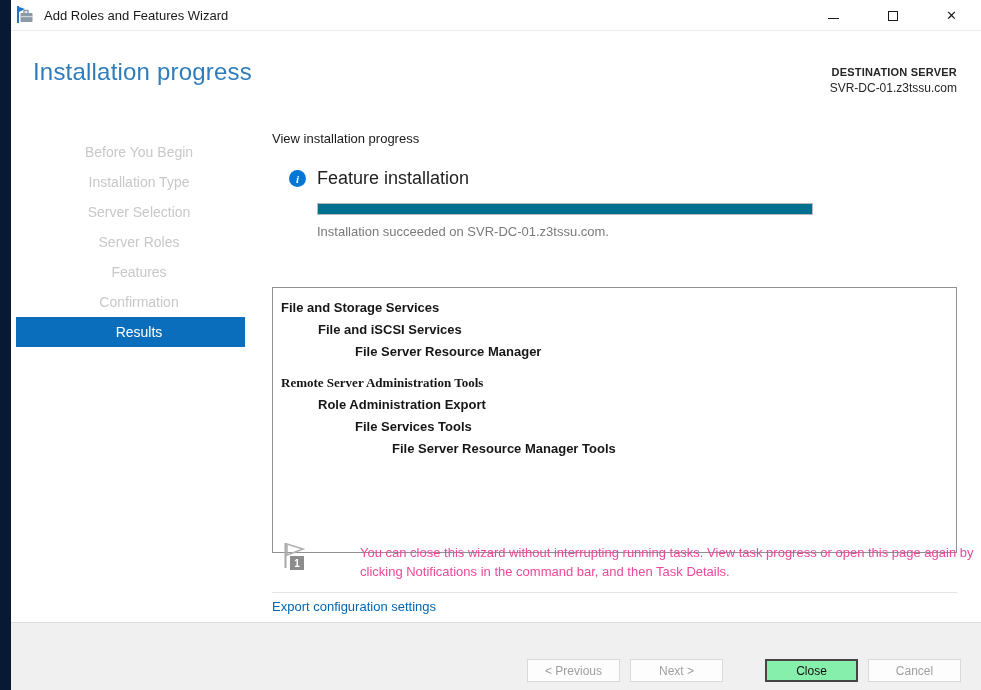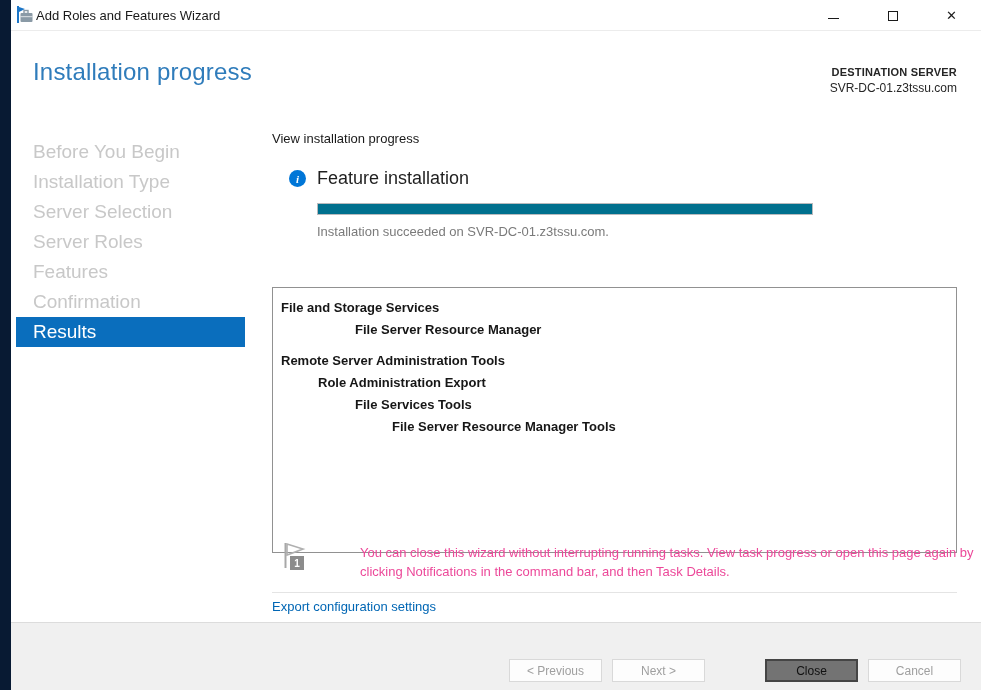--- a/index.html
+++ b/index.html
@@ -16,39 +16,39 @@
     position: absolute; left: 0; top: 0; width: 11px; height: 690px;
     background: #081a33;
   }
   
   .titlebar {
     position: absolute; left: 11px; top: 0; right: 0; height: 31px;
     background: #ffffff; border-bottom: 1px solid #ececec;
     display: flex; align-items: center;
   }
   .titlebar-icon { width: 20px; height: 18px; margin-left: 5px; position: relative; }
-  .titlebar-text { font-size: 13px; color: #1a1a1a; }
+  .titlebar-text { margin-left: 8px; font-size: 13px; color: #1a1a1a; }
   .win-controls { position: absolute; right: 0; top: 0; height: 31px; display: flex; }
   .win-btn { width: 59px; height: 31px; display: flex; align-items: center; justify-content: center; }
   .glyph-min { width: 11px; height: 0; border-top: 1px solid #1a1a1a; margin-top: 6px; }
   .glyph-max { width: 10px; height: 10px; border: 1px solid #1a1a1a; }
   .glyph-close { font-size: 13px; color: #1a1a1a; line-height: 1; }
   
   .page-title {
     position: absolute; left: 33px; top: 58px;
     font-size: 24px; font-weight: 300; color: #2f7cbb; letter-spacing: 0.2px;
   }
   .dest-block { position: absolute; right: 24px; top: 66px; text-align: right; }
   .dest-label { font-size: 11px; font-weight: 700; color: #262626; letter-spacing: 0.2px; }
   .dest-server { font-size: 12px; color: #262626; margin-top: 3px; }
   
   .sidebar { position: absolute; left: 16px; top: 137px; width: 229px; }
   .side-item {
     height: 30px; display: flex; align-items: center;
-    padding-left: 17px; font-size: 19px; cursor: default;
+    padding-left: 17px; font-size: 14px; cursor: default; justify-content: center;
   }
   .side-item.disabled { color: #c8c8c8; }
   .side-item.selected { background: #0a6ebd; color: #ffffff; }
   
   .view-label { position: absolute; left: 272px; top: 131px; font-size: 13px; color: #191919; }
   .feature-row { position: absolute; left: 289px; top: 168px; display: flex; align-items: center; }
   .info-icon {
     width: 17px; height: 17px; border-radius: 50%;
     background: #0076d7; color: #ffffff; font-size: 11px; font-weight: 700;
     display: flex; align-items: center; justify-content: center;
@@ -62,21 +62,21 @@
   .progress-fill { height: 100%; background: #00708e; }
   .progress-status { position: absolute; left: 317px; top: 224px; font-size: 13px; color: #7a7a7a; }
   .results-box {
     position: absolute; left: 272px; top: 259px; width: 685px; height: 266px;
     border: 1px solid #919191; background: #ffffff; padding-top: 9px; overflow: hidden; margin-top: 28px;
   }
   .tree-row { font-size: 13px; font-weight: 700; color: #161616; line-height: 22px; padding-left: 8px; }
   .tree-row.level-1 { padding-left: 45px; }
   .tree-row.level-2 { padding-left: 82px; }
   .tree-row.level-3 { padding-left: 119px; }
-  .tree-row.group-start { margin-top: 9px; }
+  .tree-row.group-start { margin-top: 9px; font-family: Liberation Serif, serif; }
   
   .note-flag { position: absolute; left: 282px; top: 542px; width: 27px; height: 35px; }
   .note-text {
     position: absolute; left: 320px; top: 543px; width: 625px;
     font-size: 13px; line-height: 19px; color: #ec4899; margin-left: 40px;
   }
   .note-sep { position: absolute; left: 272px; right: 24px; top: 592px; border-top: 1px solid #e4e4e4; }
   .export-link {
     position: absolute; left: 272px; top: 599px;
     font-size: 13px; color: #0066b4; text-decoration: none; cursor: pointer;
@@ -89,22 +89,22 @@
   .btn-row { position: absolute; right: 20px; top: 36px; display: flex; }
   .btn {
     width: 93px; height: 23px; font-size: 12px; margin-left: 10px;
     font-family: "Liberation Sans", "DejaVu Sans", sans-serif;
     display: flex; align-items: center; justify-content: center;
   }
   .btn.disabled {
     background: #fdfdfd; border: 1px solid #d9d9d9; color: #9f9f9f;
   }
   .btn.default {
-    background: #737373; border: 1px solid #454545;
-    box-shadow: inset 0 0 0 1px #454545; color: #111111; margin-left: 60px; cursor: pointer; text-align: right;
+    background: #86efac; border: 1px solid #454545;
+    box-shadow: inset 0 0 0 1px #454545; color: #111111; margin-left: 42px; cursor: pointer; text-align: right;
   }
 </style>
 </head>
 <body>
 
 <div class="left-edge"></div>
 
 <div class="titlebar">
   <div class="titlebar-icon">
     <svg width="20" height="18" viewBox="0 0 20 18">
@@ -177,20 +177,23 @@
   <div class="progress-fill" style="width: 100%;"></div>
 </div>
 <div class="progress-status">Installation succeeded on SVR-DC-01.z3tssu.com.</div>
 
 <div class="results-box">
 
     <div class="tree-row level-0">
       <span>File and Storage Services</span>
     </div>
 
+    <div class="tree-row level-1">
+      <span>File and iSCSI Services</span>
+    </div>
 
     <div class="tree-row level-2">
       <span>File Server Resource Manager</span>
     </div>
 
     <div class="tree-row level-0 group-start">
       <span>Remote Server Administration Tools</span>
     </div>
 
     <div class="tree-row level-1">

